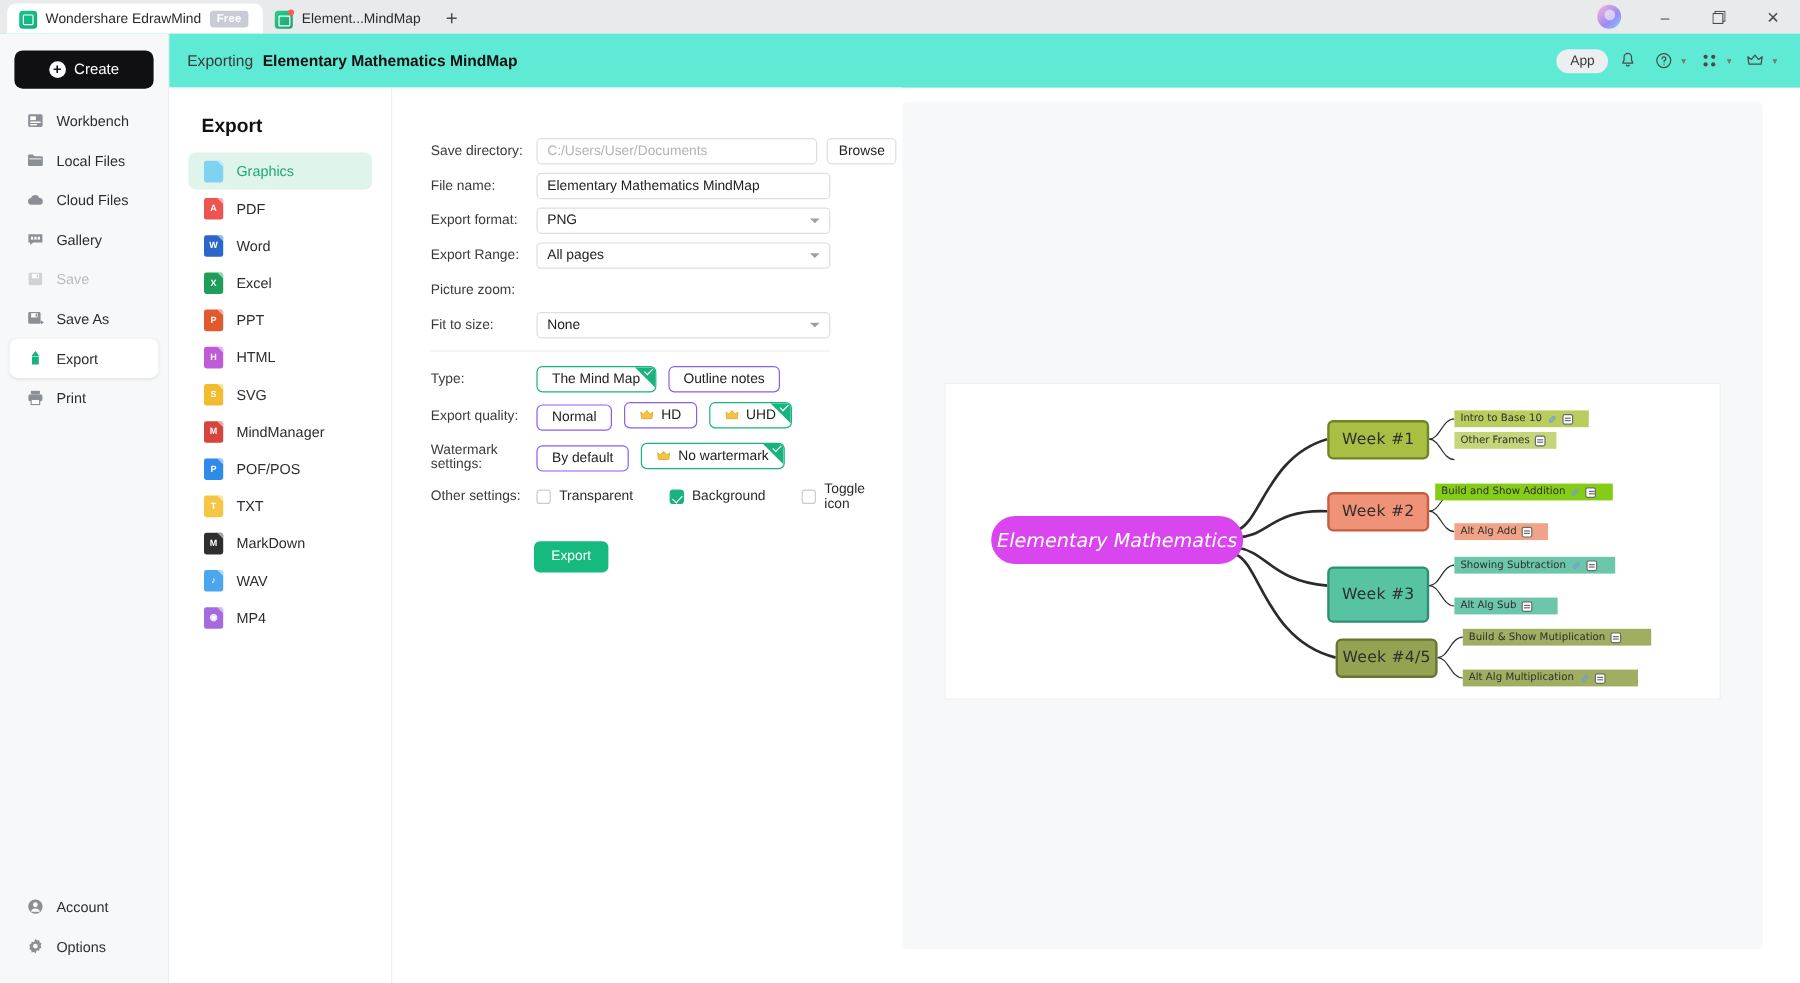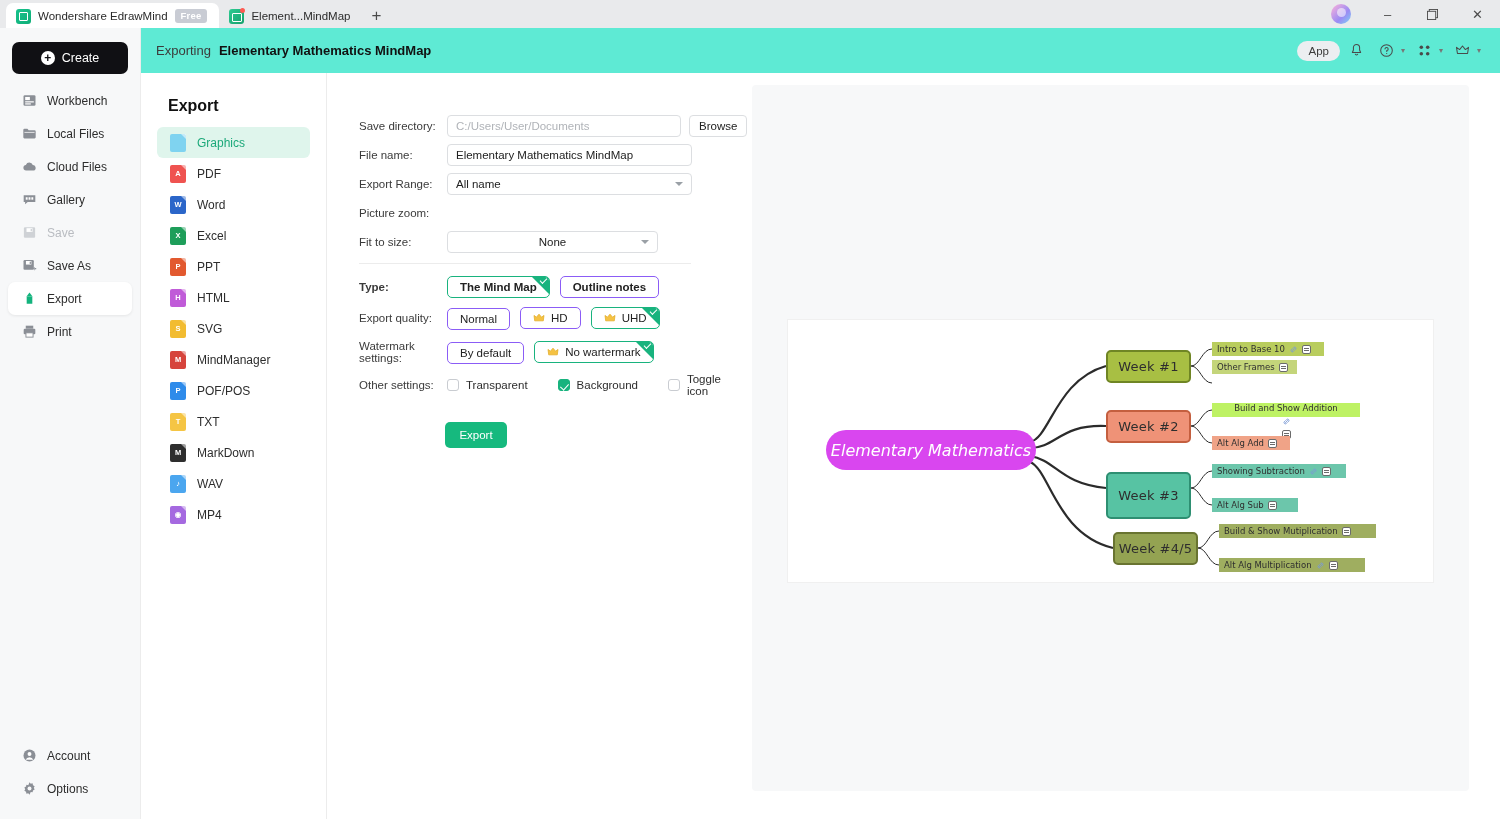--- a/index.html
+++ b/index.html
@@ -426,44 +426,51 @@
       <span class="frow-label">Save directory:</span>
       <div class="field placeholder" style="width:234px;">C:/Users/User/Documents</div>
       <div class="browse">Browse</div>
     </div>
 
     <div class="frow">
       <span class="frow-label">File name:</span>
       <div class="field" style="width:245px;">Elementary Mathematics MindMap</div>
     </div>
 
+    <div class="frow">
+      <span class="frow-label">Export format:</span>
+      <div class="field" style="width:245px;">
+        <span>PNG</span>
+        <span class="sel-caret"></span>
+      </div>
+    </div>
 
     <div class="frow">
       <span class="frow-label">Export Range:</span>
       <div class="field" style="width:245px;">
-        <span>All name</span>
+        <span>All pages</span>
         <span class="sel-caret"></span>
       </div>
     </div>
 
     <div class="frow">
       <span class="frow-label">Picture zoom:</span>
     </div>
 
     <div class="frow">
       <span class="frow-label">Fit to size:</span>
-      <div class="field" style="width:211px;justify-content:center;">
+      <div class="field" style="width:245px;">
         <span>None</span>
         <span class="sel-caret"></span>
       </div>
     </div>
 
     <div class="divider"></div>
 
-    <div class="frow" style="height:24px;font-weight:bold;">
+    <div class="frow" style="height:24px;">
       <span class="frow-label">Type:</span>
       <div id="type-chips"><div class="chip sel">
             <span>The Mind Map</span>
             <span class="tick"></span>
           </div><div class="chip">
             <span>Outline notes</span>
           </div></div>
     </div>
 
     <div class="frow" style="height:24px;margin-bottom:10px;">
@@ -552,21 +559,21 @@
           </svg>
           <span class="lf-ico"></span>
         </div>
         <div class="leaf" style="left: 424px; top: 40px; min-width: 85px; background: rgb(196, 213, 122);">
           <span>Other Frames</span>
           <span class="lf-ico"></span>
         </div>
         <div class="mmnode" style="left: 318px; top: 90px; width: 85px; height: 33px; background: rgb(239, 146, 119); border: 2px solid rgb(196, 95, 63);">
           <span>Week #2</span>
         </div>
-        <div class="leaf" style="left: 424px; top: 83px; min-width: 148px; background: #bef264; flex-direction: column;">
+        <div class="leaf" style="left: 408px; top: 83px; min-width: 148px; background: #84cc16;">
           <span>Build and Show Addition</span>
           <svg class="lk-ico" viewBox="0 0 12 12">
             <path d="M4.6 7.4 7.4 4.6M4.2 5.2 3 6.4a1.8 1.8 0 0 0 2.5 2.5l1.2-1.2M7.8 6.8 9 5.6A1.8 1.8 0 0 0 6.5 3.1L5.3 4.3" stroke="#7a9ad6" stroke-width="1.2" fill="none" stroke-linecap="round"></path>
           </svg>
           <span class="lf-ico"></span>
         </div>
         <div class="leaf" style="left: 424px; top: 116px; min-width: 78px; background: rgb(240, 163, 135);">
           <span>Alt Alg Add</span>
           <span class="lf-ico"></span>
         </div>

